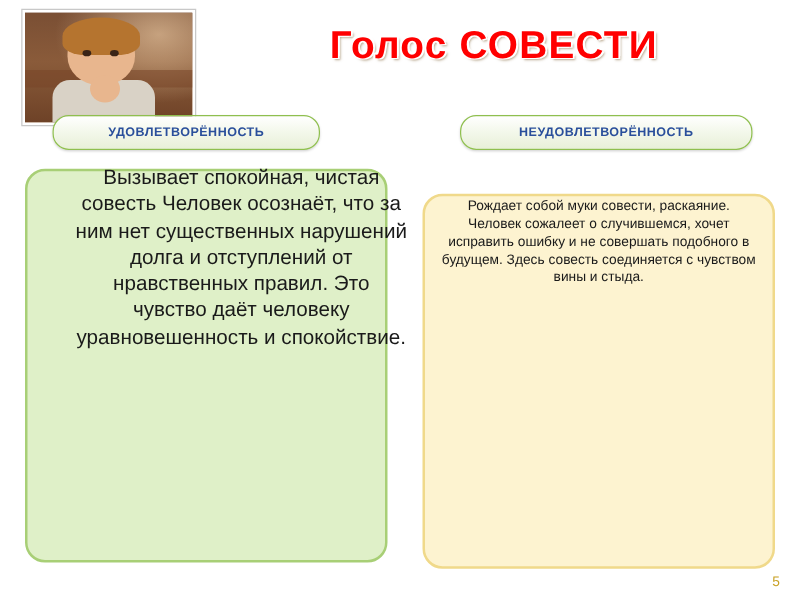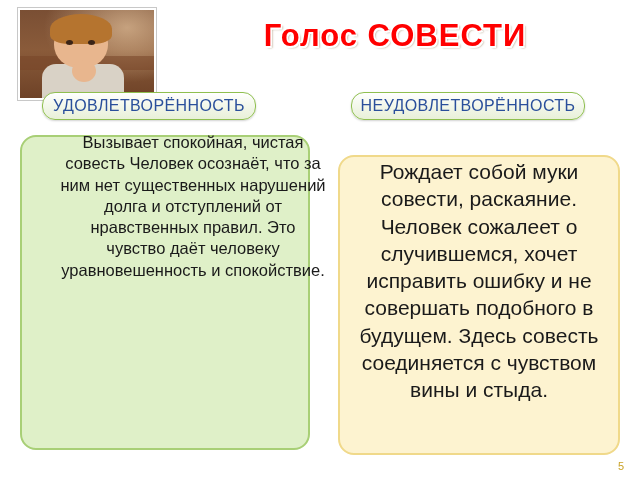--- a/index.html
+++ b/index.html
@@ -123,33 +123,33 @@
     height: 26px;
     border: 1px solid #8fbf4f;
     border-radius: 13px;
     background: linear-gradient(180deg, #ffffff 0%, #f4f8ec 45%, #e8f0d8 100%);
     box-shadow: 0 1px 2px rgba(0,0,0,0.18);
     display: flex;
     align-items: center;
     justify-content: center;
   }
   .pill span {
-    font-size: 16px;
-    font-weight: normal;
+    font-size: 10px;
+    font-weight: bold;
     color: #2a4f9b;
     letter-spacing: 0.4px;
     white-space: nowrap;
   }
   .pill-left {
     left: 42px;
     top: 92px;
     width: 212px;
   }
   .pill-right {
-    left: 351px;
+    left: 368px;
     top: 92px;
     width: 232px;
   }
 
   
   .box {
     position: absolute;
     border-radius: 16px;
     box-sizing: border-box;
     padding: 10px 14px;
@@ -189,21 +189,21 @@
     padding: 0 12px;
     z-index: 3;
     margin-left: 28px;
   }
   .right-text {
     position: absolute;
     left: 338px;
     top: 158px;
     width: 282px;
     text-align: center;
-    font-size: 21px;
+    font-size: 11px;
     line-height: 1.30;
     color: #1a1a1a;
     box-sizing: border-box;
     padding: 0 14px;
     z-index: 3;
   }
 
   .page-num {
     position: absolute;
     right: 16px;

